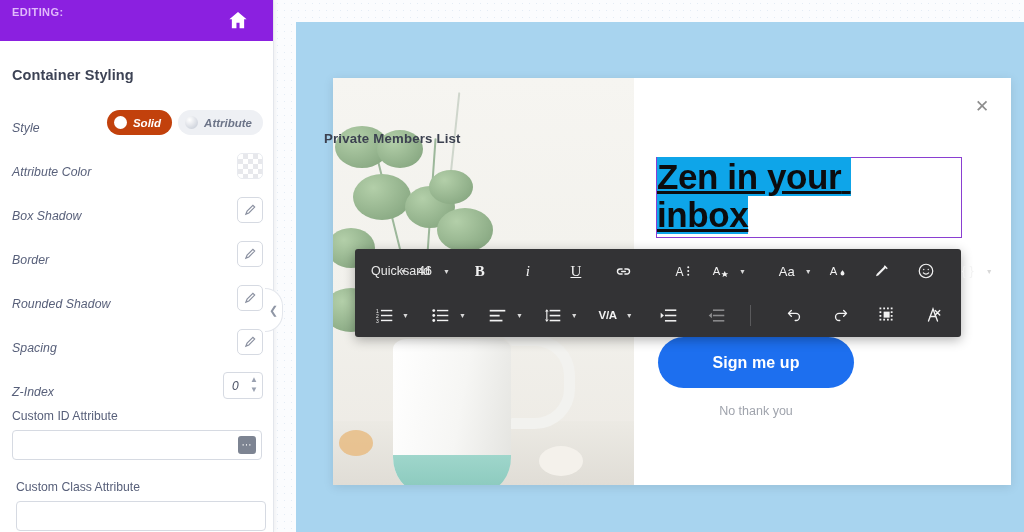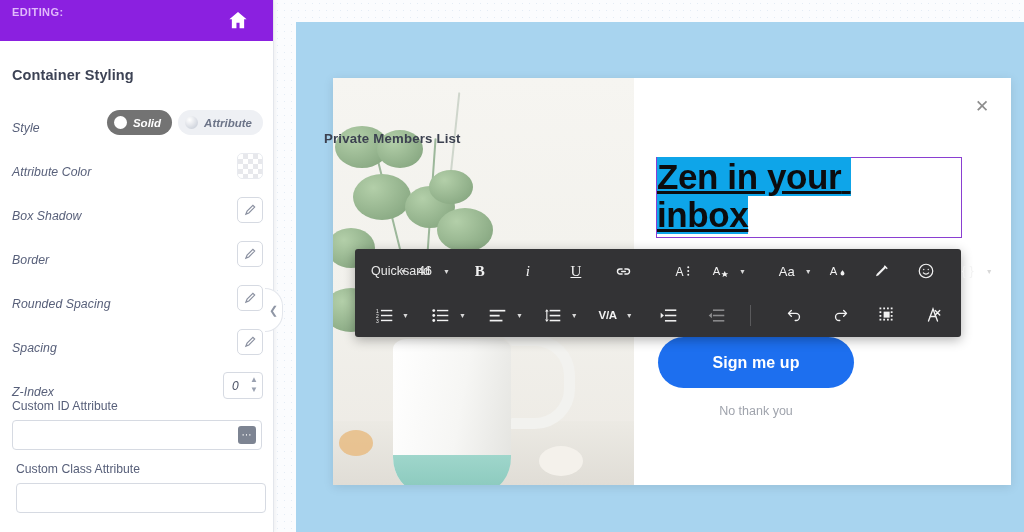--- a/index.html
+++ b/index.html
@@ -93,21 +93,21 @@
     height: 25px;
     padding: 0 11px 0 7px;
     border-radius: 13px;
     font-size: 11.5px;
     font-weight: 700;
     box-sizing: border-box;
     cursor: pointer;
     user-select: none;
   }
   .seg-btn.active {
-    background: #737373;
+    background: #c2410c;
     color: #ffffff;
   }
   .seg-btn.inactive {
     background: #eef0f4;
     color: #6c7488;
   }
   .seg-dot {
     width: 13px; height: 13px;
     border-radius: 50%;
     background: #ffffff;
@@ -739,21 +739,21 @@
   <div class="row">
     <div class="row-label">Border</div>
     <div class="ctl">
       <svg width="14" height="14" viewBox="0 0 24 24" fill="none" stroke="#8a90a0" stroke-width="2" stroke-linecap="round">
           <path d="M5 19l2-5L17 4l3 3L10 17z"></path>
         </svg>
     </div>
   </div>
 
   <div class="row">
-    <div class="row-label">Rounded Spacing</div>
+    <div class="row-label">Rounded Shadow</div>
     <div class="ctl">
       <svg width="14" height="14" viewBox="0 0 24 24" fill="none" stroke="#8a90a0" stroke-width="2" stroke-linecap="round">
           <path d="M5 19l2-5L17 4l3 3L10 17z"></path>
         </svg>
     </div>
   </div>
 
   <div class="row">
     <div class="row-label">Spacing</div>
     <div class="ctl">
@@ -767,28 +767,28 @@
     <div class="row-label">Z-Index</div>
     <div class="spin">
       <span class="spin-val">0</span>
       <span class="spin-arrows">
         <span>▲</span>
         <span>▼</span>
       </span>
     </div>
   </div>
 
-  <div class="field-block" style="">
+  <div class="field-block" style="margin-top:10px;">
     <div class="field-label">Custom ID Attribute</div>
     <div class="field-input">
       <div class="dots-btn">⋯</div>
     </div>
   </div>
 
-  <div class="field-block" style="margin-top:12px;padding-left:16px;">
+  <div class="field-block" style="margin-top:20px;padding-left:16px;">
     <div class="field-label">Custom Class Attribute</div>
     <div class="field-input"></div>
   </div>
 </div>
 
 <div id="collapse-handle">
   <span>❮</span>
 </div>
 
 </body></html>

